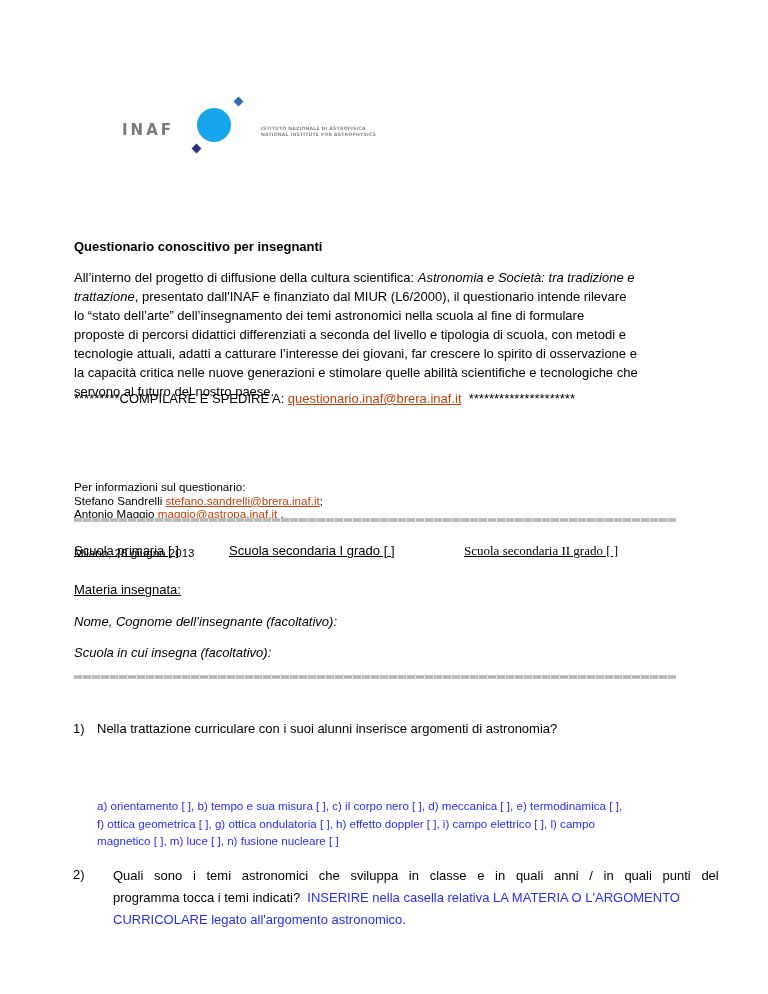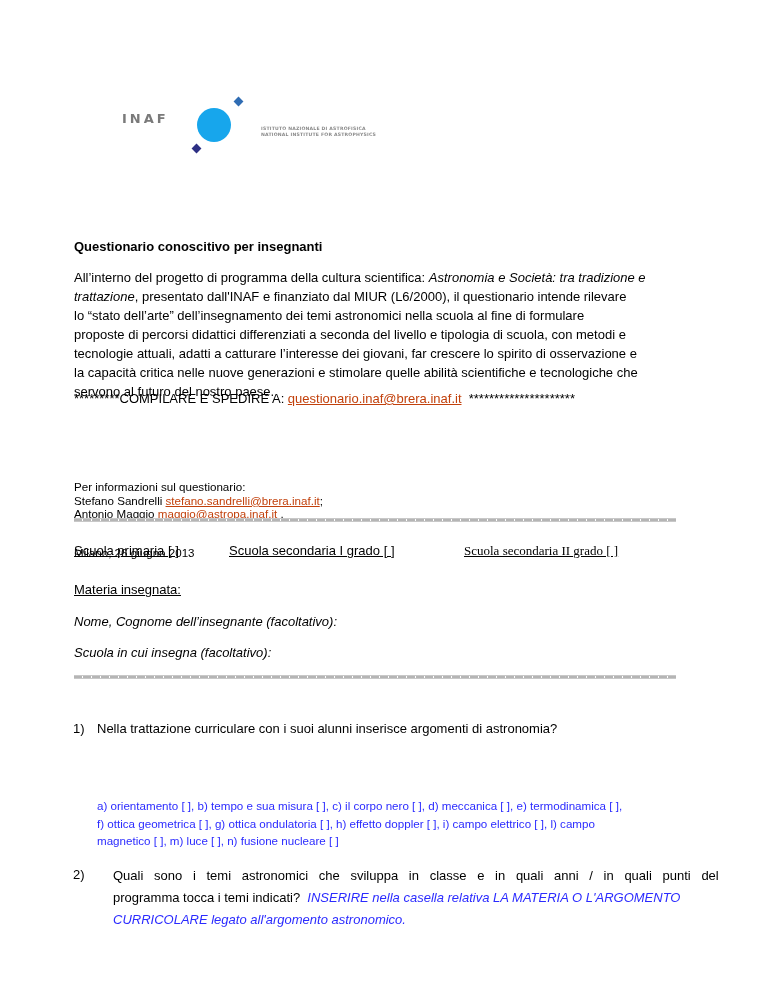--- a/index.html
+++ b/index.html
@@ -12,24 +12,24 @@
       height: 994px;
       position: relative;
       overflow: hidden;
       font-family: "Liberation Sans", "DejaVu Sans", sans-serif;
       color: #000000;
     }
     .abs { position: absolute; }
 
     
     .logo-inaf {
-      left: 122px; top: 111px;
+      left: 122px; top: 121px;
       font-family: "DejaVu Sans", sans-serif;
       font-weight: bold;
-      font-size: 13px;
+      font-size: 15px;
       letter-spacing: 3px;
       color: #7a7a7a;
     }
     .logo-circle {
       left: 197px; top: 108px;
       width: 34px; height: 34px;
       border-radius: 50%;
       background: #17a6ec;
     }
     .logo-diamond {
@@ -94,38 +94,38 @@
     .q1-opts .line { display: block; }
 
     .q2-num { left: 73px; top: 865px; }
     .q2-block { left: 97px; top: 865px; width: 606px; }
     .q2-block .line { display: block; white-space: nowrap; }
     .q2-block .justify {
       display: flex;
       justify-content: space-between;
       width: 606px;
     }
-    .blue { color: #2b2bff; font-style: italic; }
+    .blue { color: #2b2bff; }
   </style>
 </head>
 <body>
 
 <div class="abs logo-inaf">INAF</div>
 <div class="abs logo-diamond top"></div>
 <div class="abs logo-circle"></div>
 <div class="abs logo-diamond bottom"></div>
 <div class="abs logo-sub">
   <div>ISTITUTO NAZIONALE DI ASTROFISICA</div>
   <div>NATIONAL INSTITUTE FOR ASTROPHYSICS</div>
 </div>
 
 <div class="abs text title">Questionario conoscitivo per insegnanti</div>
 
 <div class="abs text intro">
-  <span class="line"><span>All’interno del progetto di programma della cultura scientifica: </span><span class="it">Astronomia e Società: tra tradizione e</span></span>
+  <span class="line"><span>All’interno del progetto di diffusione della cultura scientifica: </span><span class="it">Astronomia e Società: tra tradizione e</span></span>
   <span class="line"><span class="it">trattazione</span><span>, presentato dall'INAF e finanziato dal MIUR (L6/2000), il questionario intende rilevare</span></span>
   <span class="line">lo “stato dell’arte” dell’insegnamento dei temi astronomici nella scuola al fine di formulare</span>
   <span class="line">proposte di percorsi didattici differenziati a seconda del livello e tipologia di scuola, con metodi e</span>
   <span class="line">tecnologie attuali, adatti a catturare l’interesse dei giovani, far crescere lo spirito di osservazione e</span>
   <span class="line">la capacità critica nelle nuove generazioni e stimolare quelle abilità scientifiche e tecnologiche che</span>
   <span class="line">servono al futuro del nostro paese.</span>
 </div>
 
 <div class="abs text compile">
   <span>*********COMPILARE E SPEDIRE A: </span><a class="link" href="questionario.inaf@brera.inaf.it">questionario.inaf@brera.inaf.it</a><span style="white-space: pre;">  *********************</span>

